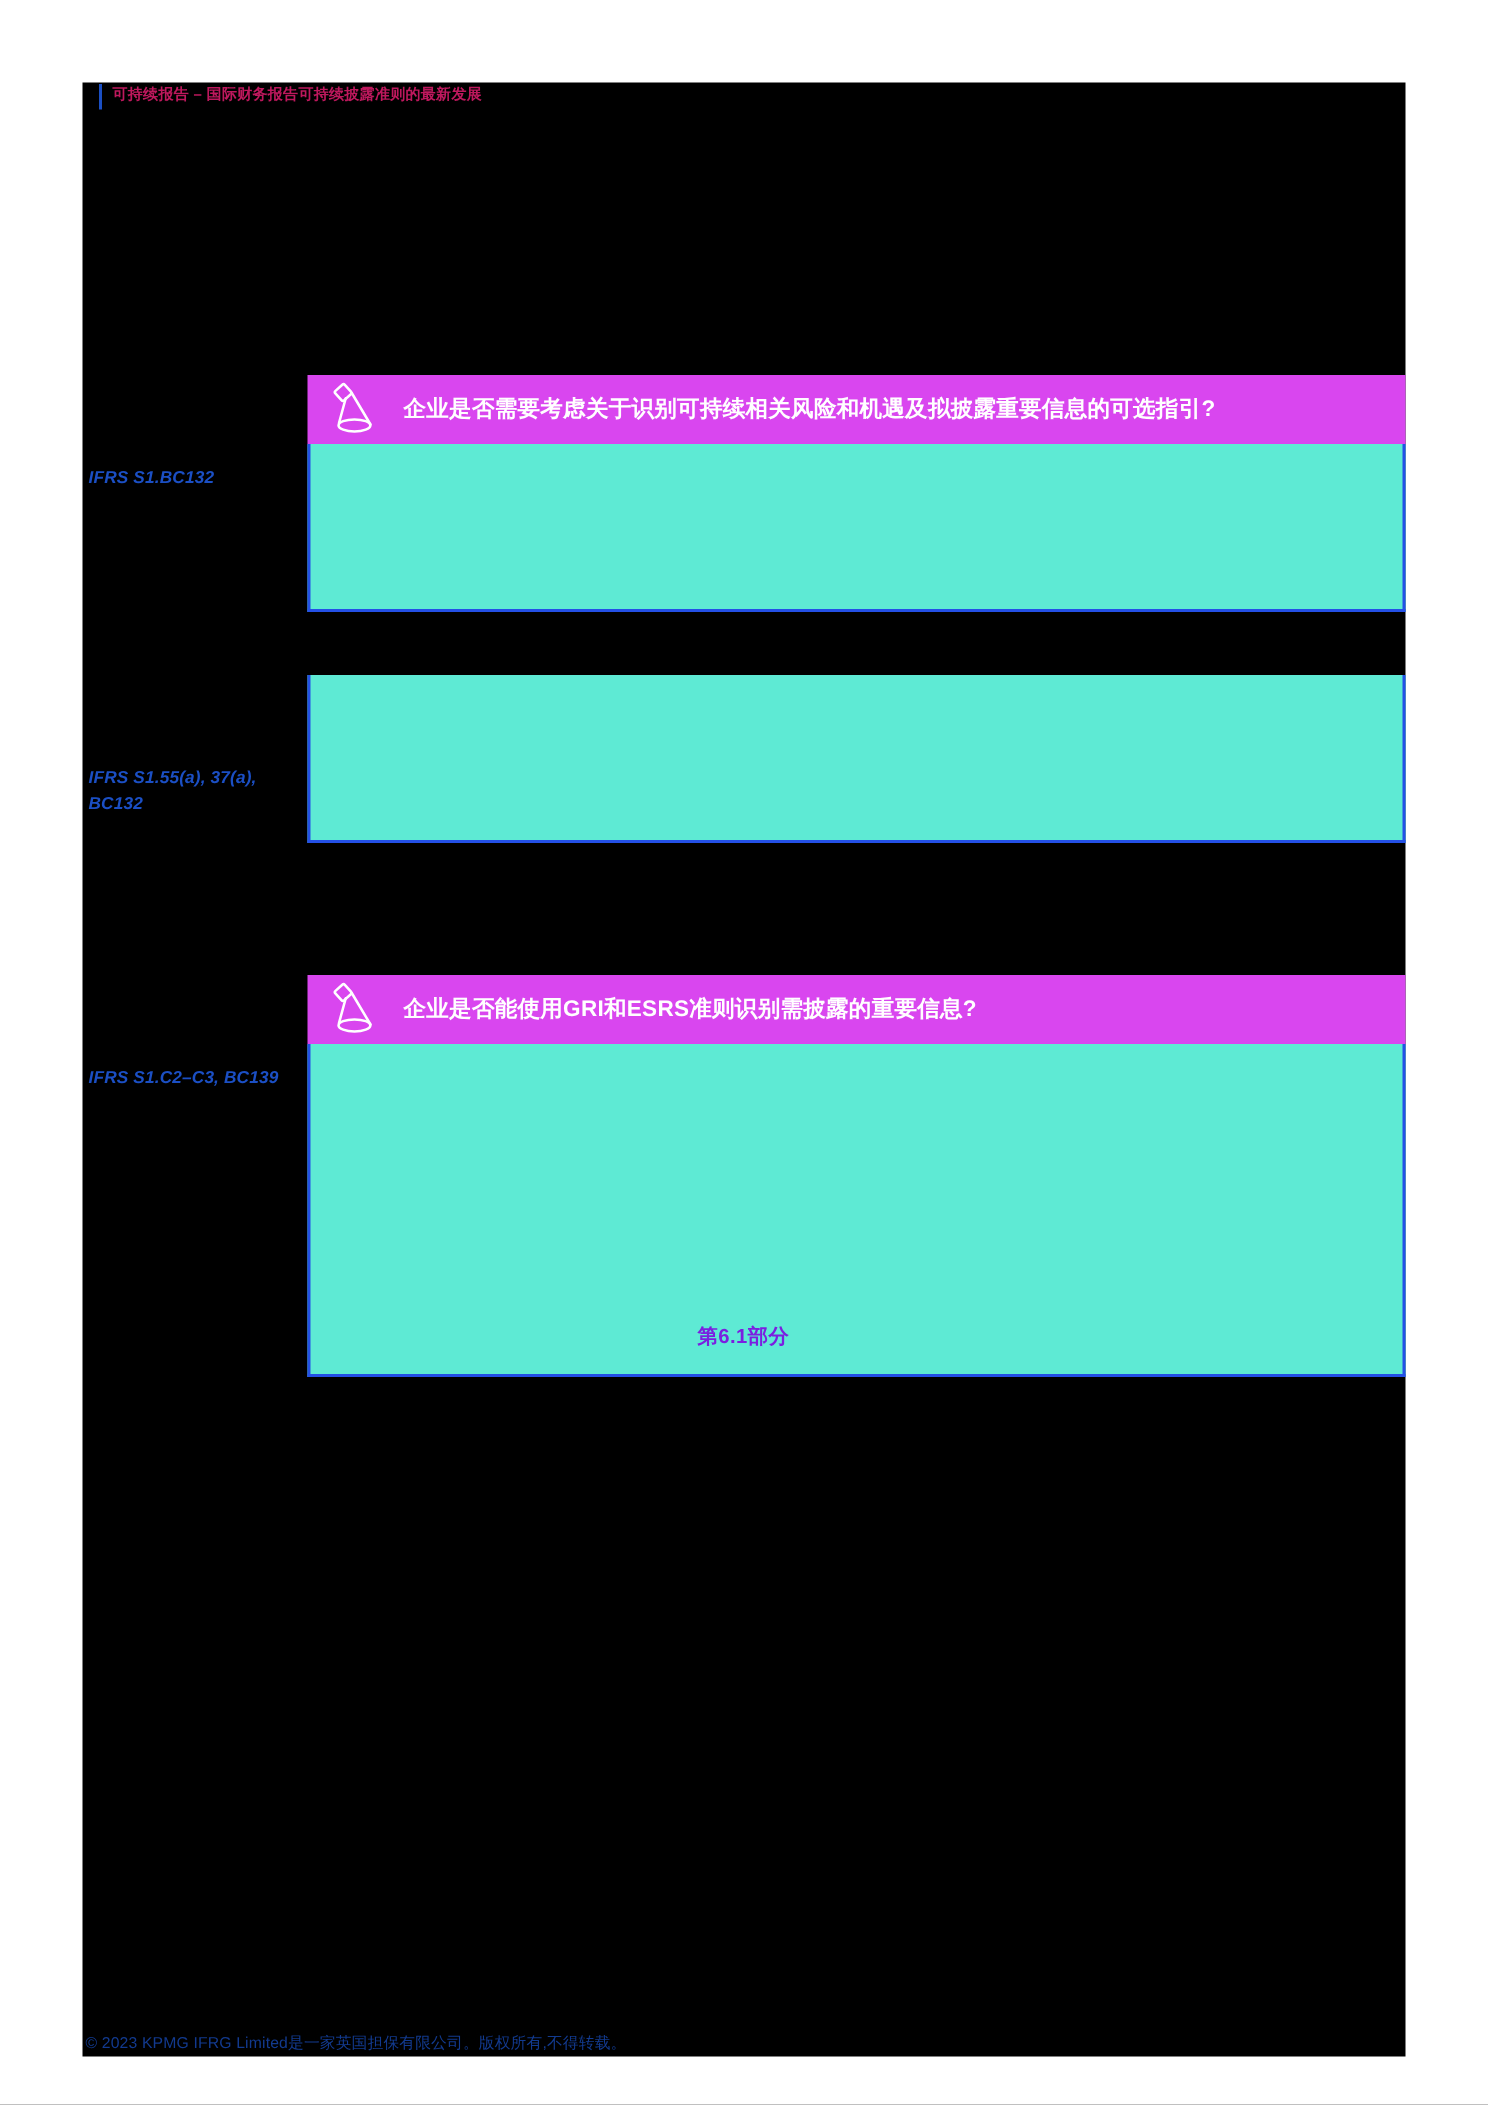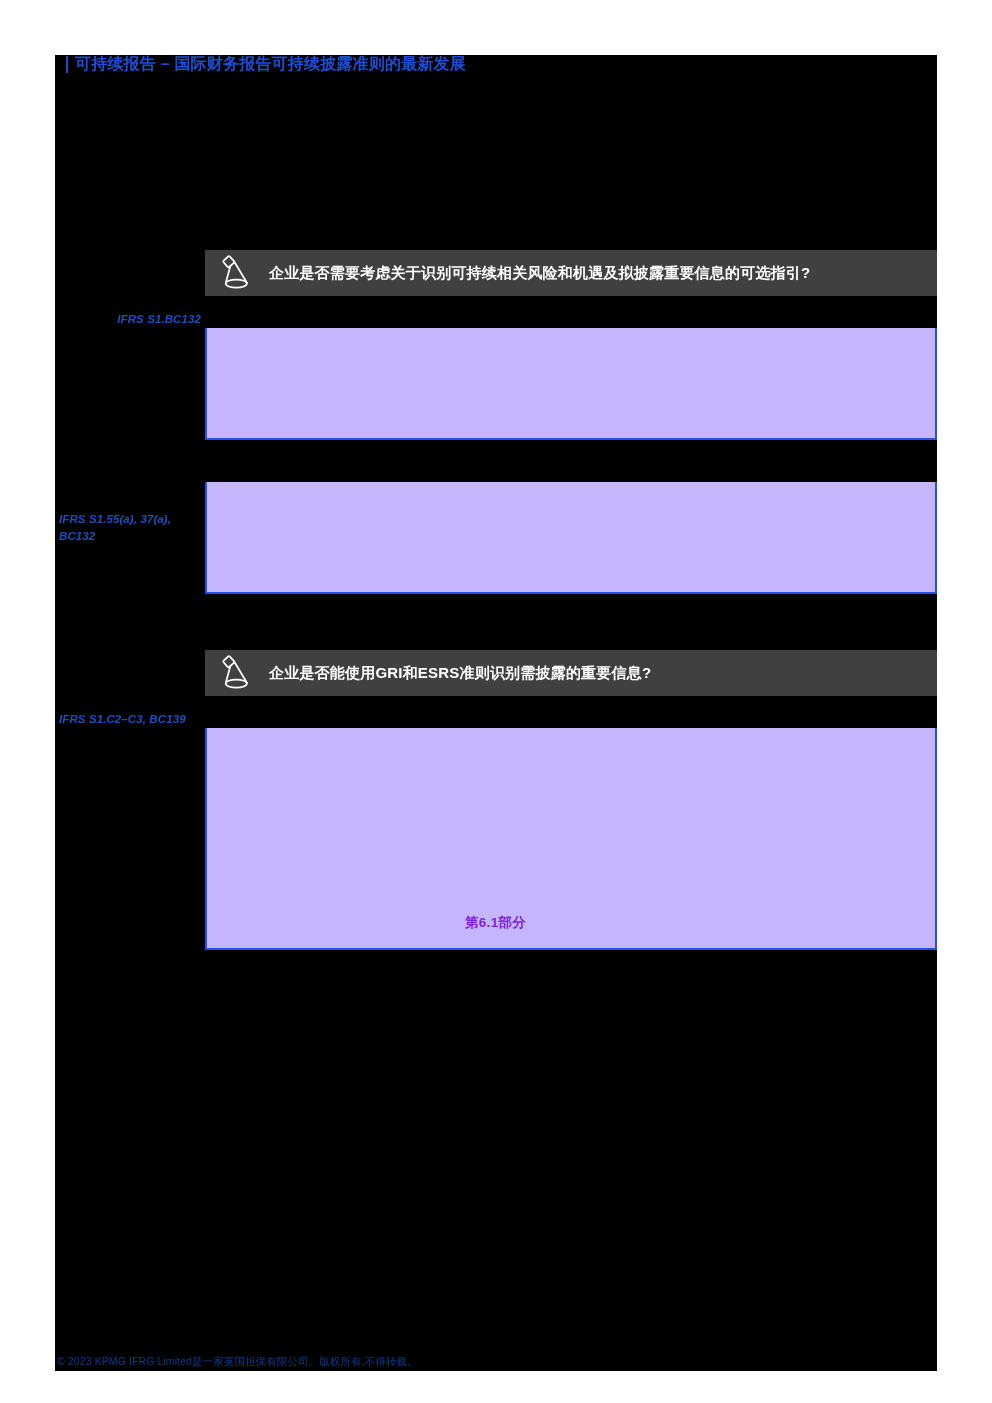--- a/index.html
+++ b/index.html
@@ -36,35 +36,35 @@
     gap: 7px;
     white-space: nowrap;
   }
   .doc-header-rule {
     width: 2px;
     height: 17px;
     background: #1b4fc4;
     flex: 0 0 auto;
   }
   .doc-header-title {
-    font-size: 16px;
+    font-size: 10px;
     font-weight: 700;
-    color: #1d4ed8;
+    color: #be185d;
     letter-spacing: 0.2px;
     line-height: 1;
   }
 
   
   .qblock {
     position: absolute;
     left: 205px;
     width: 732px;
   }
   .qblock-head {
-    background: #404040;
+    background: #d946ef;
     display: flex;
     align-items: center;
     height: 46px;
     padding: 0 0 0 12px;
     box-sizing: border-box;
   }
   .lamp-icon {
     flex: 0 0 auto;
     width: 42px;
     height: 42px;
@@ -72,26 +72,25 @@
   }
   .qblock-title {
     color: #ffffff;
     font-size: 15px;
     font-weight: 700;
     letter-spacing: 0.2px;
     margin-left: 10px;
     line-height: 1.2;
   }
   .qblock-body {
-    background: #c4b5fd;
+    background: #5eead4;
     border: 2px solid #2450e6;
     border-top: none;
     box-sizing: border-box;
     position: relative;
-    margin-top: 32px;
   }
 
   
   #qblock-1 { top: 250px; }
   #qblock-1 .qblock-body { height: 112px; }
 
   #qblock-2 { top: 450px; }
   #qblock-2 .qblock-body { height: 112px; }
 
   #qblock-3 { top: 650px; text-align: right; }
@@ -102,21 +101,21 @@
     position: absolute;
     left: 59px;
     width: 142px;
     color: #1b4fc4;
     font-size: 11.5px;
     font-style: italic;
     font-weight: 700;
     line-height: 1.45;
     letter-spacing: 0.1px;
   }
-  #ref-1 { top: 311px; text-align: right; }
+  #ref-1 { top: 311px; }
   #ref-2 { top: 511px; }
   #ref-3 { top: 711px; }
 
   
   .xref {
     position: absolute;
     left: 258px;
     top: 186px;
     color: #7b1fe0;
     font-size: 13.5px;

